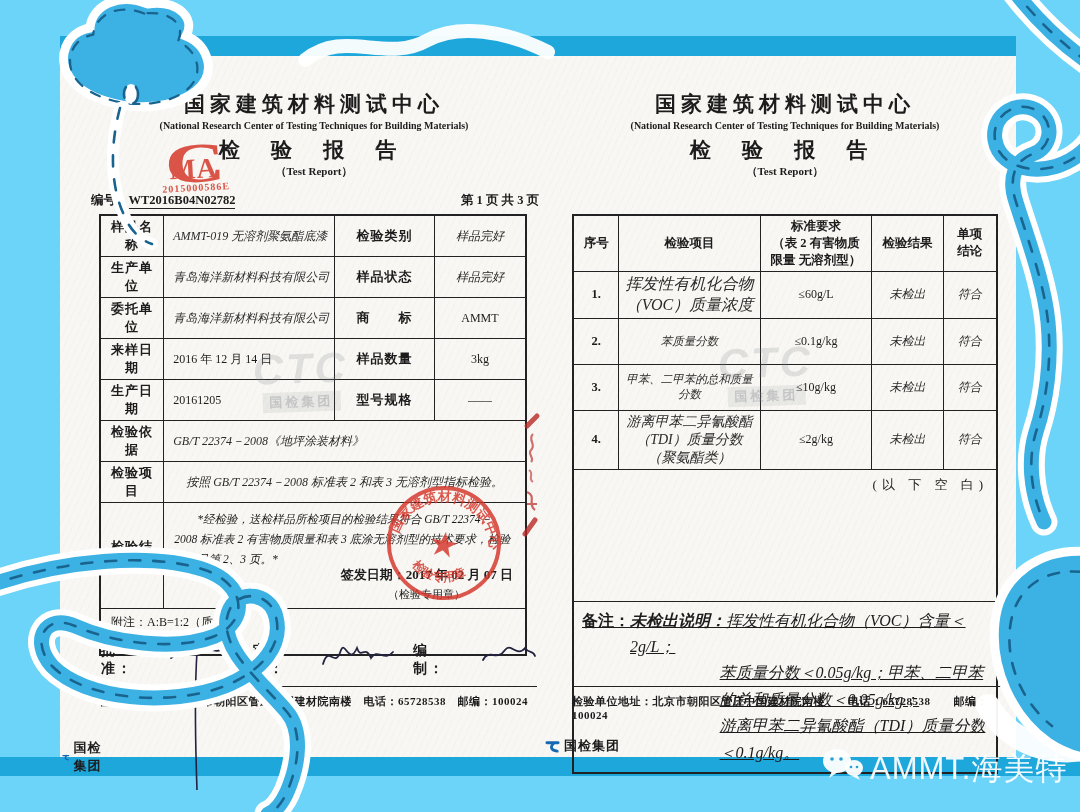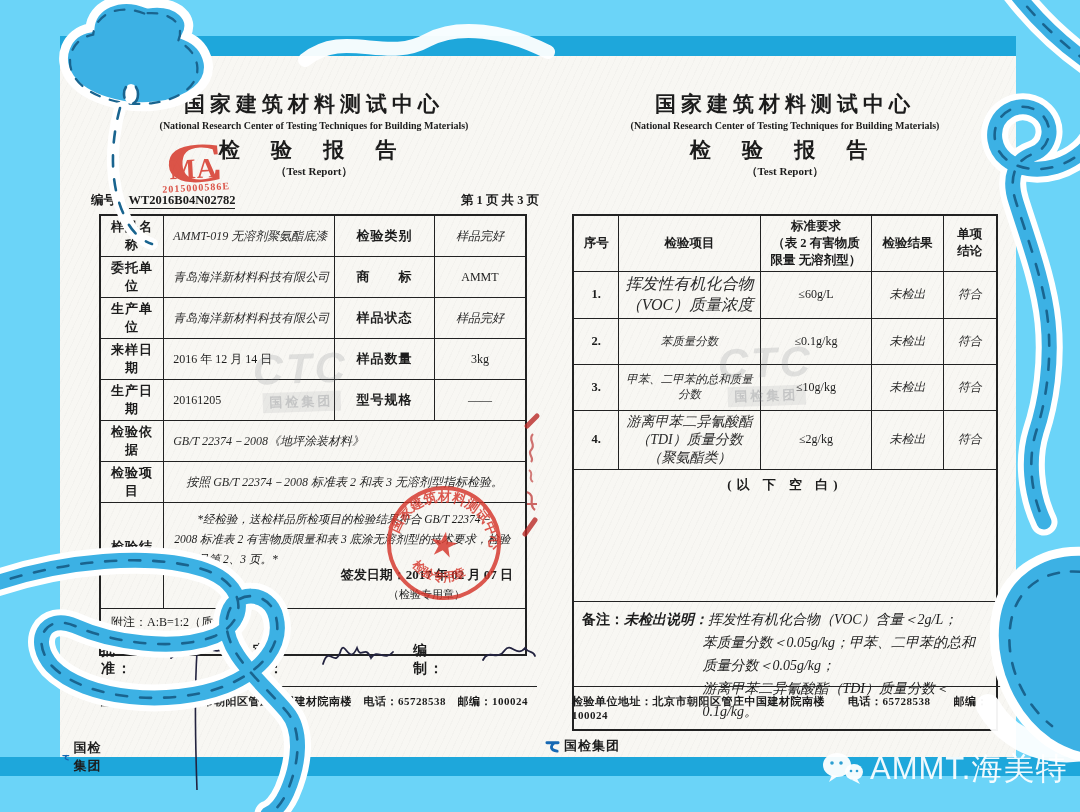--- a/index.html
+++ b/index.html
@@ -35,23 +35,23 @@
   .note-cell{text-align:left !important;vertical-align:top !important;padding:5px 10px !important;font-size:12px;}
   .sign-row{position:absolute;top:552px;left:16px;right:0;font-size:14px;font-weight:bold;display:flex;align-items:flex-start;}
   .sign-row .slbl{letter-spacing:2px;}
   .sig{overflow:visible;margin:0 4px;}
   .f-line{position:absolute;left:14px;right:6px;top:596px;border-top:1.5px solid #222;height:0;}
   .f-text{position:absolute;left:14px;right:4px;top:604px;font-size:11px;font-weight:bold;letter-spacing:.5px;}
   
   #t2 td{border:1px solid #222;}
   #t2 .hd{font-weight:bold;font-size:12.5px;line-height:1.35;}
   #t2 .no{font-weight:bold;font-size:12.5px;}
-  #t2 .blank-cell{text-align:center;vertical-align:top;padding:6px 17px;font-size:13px;font-weight:bold;letter-spacing:5px;}
+  #t2 .blank-cell{text-align:right;vertical-align:top;padding:6px 8px;font-size:13px;font-weight:normal;letter-spacing:5px;}
   .remark-cell{text-align:left !important;vertical-align:top !important;padding:6px 8px !important;}
-  .remark-flex{display:flex;font-size:14px;line-height:1.65;}
+  .remark-flex{display:flex;font-size:16px;line-height:1.65;text-decoration:underline;}
   .remark-label{font-weight:bold;white-space:nowrap;}
   .remark-body{font-style:italic;}
   .rm-ind{padding-left:5.6em;}
   
   .cma{position:absolute;left:50px;top:50px;transform:rotate(-3deg);color:#d6382b;opacity:.85;width:120px;text-align:center;}
   .cma-c{font-size:56px;font-weight:bold;display:inline-block;transform:scaleX(1.5);line-height:.85;font-family:"Liberation Serif",serif;}
   .cma-ma{position:absolute;left:34px;top:13px;font-size:28px;font-weight:bold;letter-spacing:1px;}
   .cma-num{font-size:10px;font-weight:bold;letter-spacing:1px;margin-top:-6px;}
   
   .round-seal{position:absolute;left:298px;top:392px;width:122px;height:122px;transform:rotate(10deg);opacity:.82;}
@@ -62,21 +62,21 @@
   .wm-box{display:inline-block;margin-top:2px;font-family:"Liberation Sans",sans-serif;font-weight:bold;font-size:13px;
           color:rgba(115,120,125,.30);background:rgba(120,125,130,.12);padding:1px 7px;letter-spacing:3px;}
   #wm1{left:168px;top:258px;}
   #wm2{left:158px;top:252px;}
   .seam-seal{position:absolute;left:519px;top:412px;}
   
   .ctc-logo{position:absolute;display:flex;align-items:center;gap:4px;font-family:"Liberation Sans",sans-serif;
             font-weight:bold;font-size:13px;color:#1c1c1c;letter-spacing:1px;}
   #ctc-center{left:545px;top:737px;}
   #ctc-left{left:62px;top:739px;width:40px;overflow:hidden;}
-  .watermark-wrap{position:absolute;left:822px;top:748px;display:flex;align-items:center;gap:6px;z-index:30;}
+  .watermark-wrap{position:absolute;left:822px;top:748px;display:flex;align-items:flex-start;gap:6px;z-index:30;}
   .watermark-text{font-family:"Liberation Sans",sans-serif;font-size:31px;color:rgba(255,255,255,.93);letter-spacing:1px;}
   
   #doodles{position:absolute;left:0;top:0;width:1080px;height:812px;pointer-events:none;z-index:20;}
   .rd-casing{stroke:#fff;stroke-width:27;fill:none;stroke-linecap:round;}
   .rd-fill{stroke:#3cb1e4;stroke-width:15;fill:none;stroke-linecap:round;}
   .rd-dash{stroke:#19648f;stroke-width:2.6;fill:none;stroke-dasharray:11 13;stroke-linecap:round;}
   .rd-casing-sm{stroke:#fff;stroke-width:12;fill:none;stroke-linecap:round;}
   .blob-fill{fill:#3cb1e4;stroke:#fff;stroke-width:9;}
   .blob-dash{fill:none;stroke:#19648f;stroke-width:2.6;stroke-dasharray:11 12;stroke-linecap:round;}
   .white-stroke{stroke:rgba(255,255,255,.95);fill:none;stroke-linecap:round;}
@@ -117,30 +117,30 @@
           <col style="width:92px">
         </colgroup>
       <tbody>
           <tr style="height:38px">
         <td class="lbl">样品名称</td>
         <td class="lft hand">AMMT-019 无溶剂聚氨酯底漆</td>
         <td class="lbl">检验类别</td>
         <td class="hand">样品完好</td>
       </tr>
       <tr style="height:38px">
+        <td class="lbl">生产单位</td>
+        <td class="lft hand">青岛海洋新材料科技有限公司</td>
+        <td class="lbl">样品状态</td>
+        <td class="hand">样品完好</td>
+      </tr>
+      <tr style="height:38px">
         <td class="lbl">委托单位</td>
         <td class="lft hand">青岛海洋新材料科技有限公司</td>
         <td class="lbl">商　　标</td>
         <td>AMMT</td>
-      </tr>
-      <tr style="height:38px">
-        <td class="lbl">生产单位</td>
-        <td class="lft hand">青岛海洋新材料科技有限公司</td>
-        <td class="lbl">样品状态</td>
-        <td class="hand">样品完好</td>
       </tr>
       <tr style="height:38px">
         <td class="lbl">来样日期</td>
         <td class="lft">2016 年 12 月 14 日</td>
         <td class="lbl">样品数量</td>
         <td>3kg</td>
       </tr>
       <tr style="height:38px">
         <td class="lbl">生产日期</td>
         <td class="lft">20161205</td>

